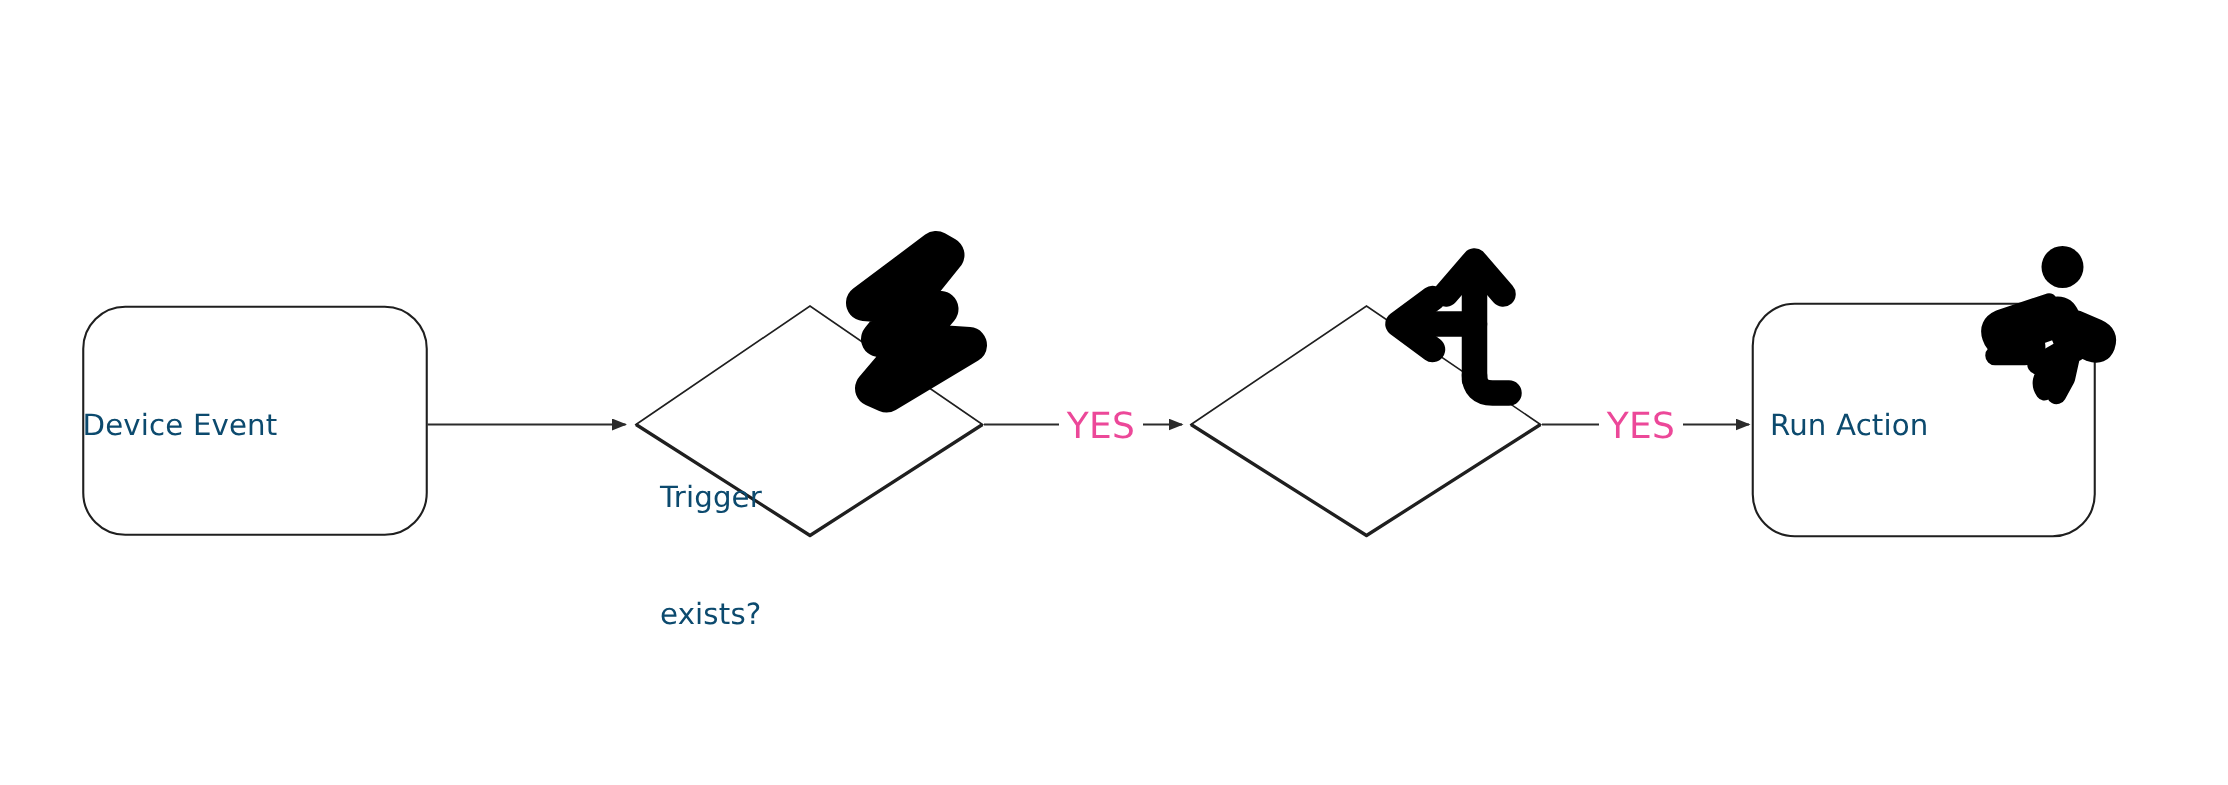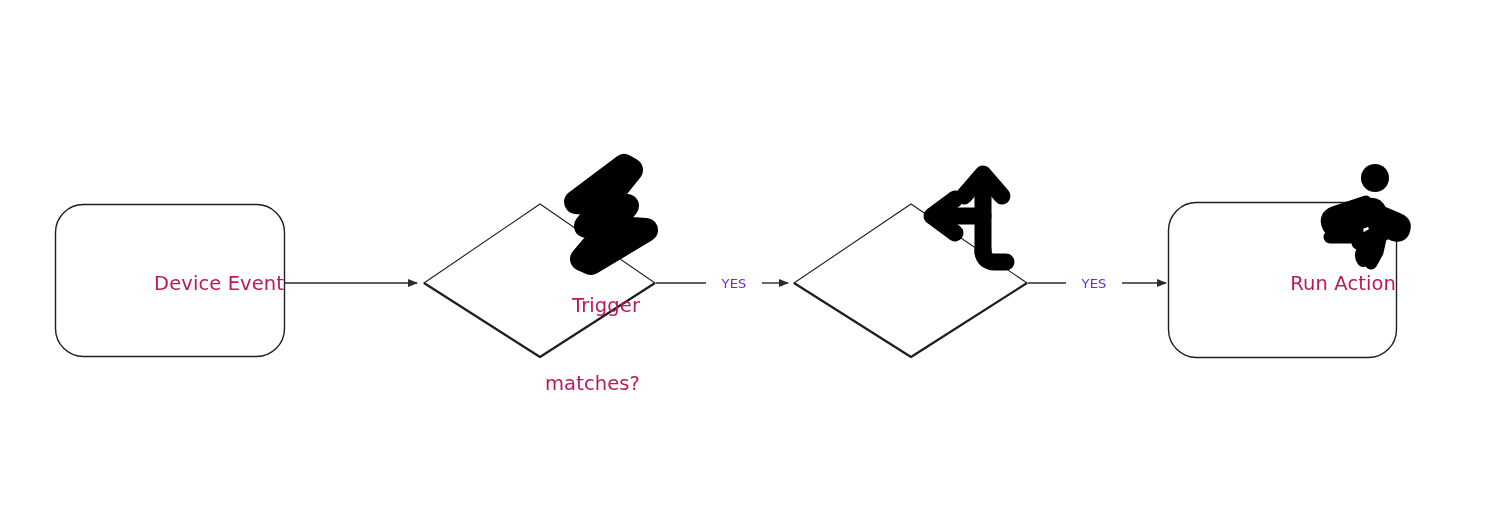--- a/index.html
+++ b/index.html
@@ -21,31 +21,31 @@
   }
   .layer {
     position: absolute;
     left: 0;
     top: 0;
     width: 1485px;
     height: 523px;
   }
   .node-label {
     position: absolute;
-    color: #be185d;
+    color: #0c4a6e;
     font-size: 19.5px;
     line-height: 26px;
-    text-align: right;
+    text-align: left;
     white-space: pre;
     letter-spacing: 0.1px;
   }
   .edge-label {
     position: absolute;
-    color: #6d28d9;
-    font-size: 13px;
+    color: #ec4899;
+    font-size: 24px;
     line-height: 24px;
     text-align: center;
     white-space: nowrap;
     letter-spacing: 0.2px;
   }
 </style>
 </head>
 <body>
 
 <div id="canvas">
@@ -115,27 +115,27 @@
       <path d="M1381 234 L1377 252 L1371 263" fill="none" stroke="#000000" stroke-width="13" stroke-linecap="round" stroke-linejoin="round"></path>
 
       <path d="M1372 235 L1358 243" fill="none" stroke="#000000" stroke-width="13" stroke-linecap="round" stroke-linejoin="round"></path>
 
       <path d="M1330 237 L1350 237 Q1358 237 1357 230" fill="none" stroke="#000000" stroke-width="13" stroke-linecap="round" stroke-linejoin="round"></path>
     </g>
   </svg>
 
   <div class="node-label" style="left:55px; top:271px; width:229px;">Device Event</div>
 
-  <div class="node-label" style="left:440px; top:241px; width:200px;">
+  <div class="node-label" style="left:440px; top:267px; width:200px;">
     <div>Trigger</div>
-    <div>matches?</div>
+    <div>exists?</div>
   </div>
 
   <div class="node-label" style="left:811px; top:257px; width:200px;">
   </div>
 
-  <div class="node-label" style="left:1168px; top:271px; width:228px;">Run Action</div>
+  <div class="node-label" style="left:1168px; top:271px; width:228px;padding-left:12px;">Run Action</div>
 
   <div class="edge-label" style="left:684px; top:272px; width:100px;">YES</div>
 
   <div class="edge-label" style="left:1044px; top:272px; width:100px;">YES</div>
 
 </div>
 
 </body></html>

